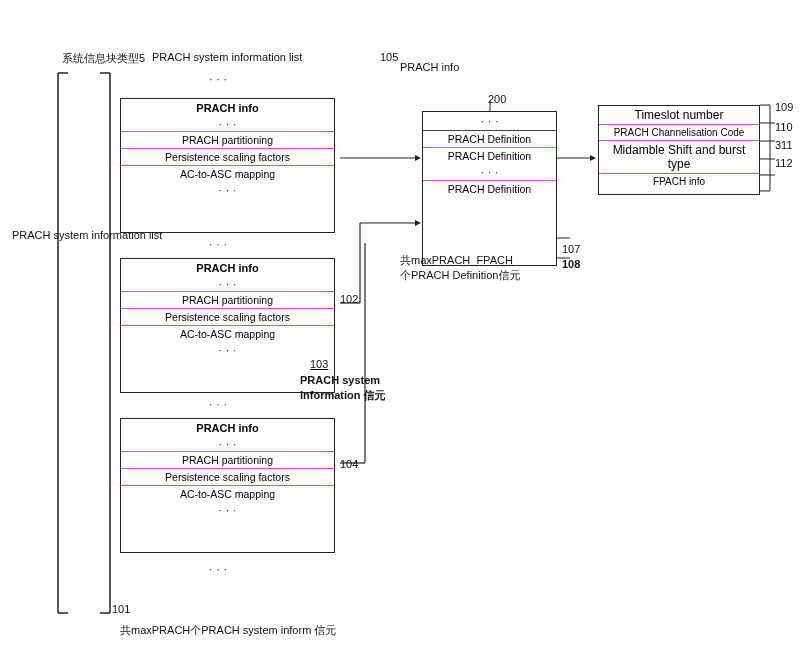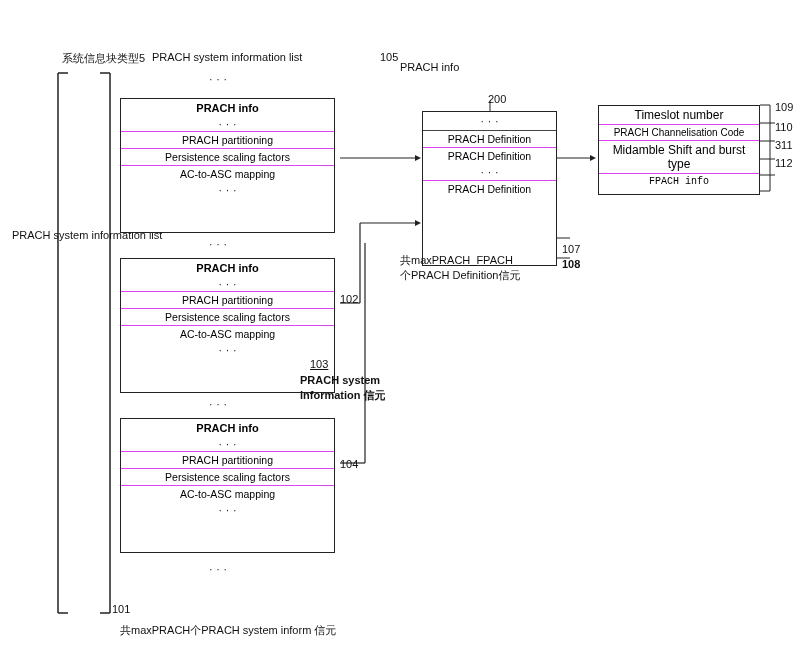--- a/index.html
+++ b/index.html
@@ -179,21 +179,21 @@
   </div>
 
   <div class="label" style="left:562px; top:200px;">107</div>
 
   <div class="label" style="left:562px; top:215px;font-weight:bold;">108</div>
 
   <div class="box" style="left:598px; top:62px; width:162px; height:90px;">
     <div class="row-item" style="border-top:none; padding:2px 4px; font-size:12px;">Timeslot number</div>
     <div class="row-item" style="font-size:10px; padding:2px 4px;">PRACH Channelisation Code</div>
     <div class="row-item" style="font-size:12px; padding:2px 4px;">Midamble Shift and burst type</div>
-    <div class="row-item" style="font-size:10px; padding:2px 4px;font-family:Liberation Mono, monospace;">FPACH info</div>
+    <div class="row-item" style="font-size:10px; padding:2px 4px;">FPACH info</div>
   </div>
 
   <div class="label" style="left:775px; top:58px;">109</div>
 
   <div class="label" style="left:775px; top:78px;">110</div>
 
   <div class="label" style="left:775px; top:96px;text-align:right;">311</div>
 
   <div class="label" style="left:775px; top:114px;">112</div>
 

